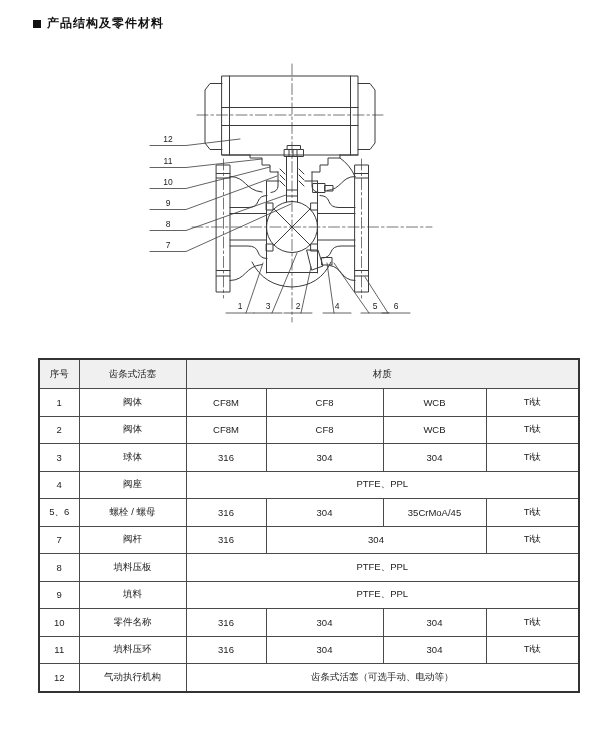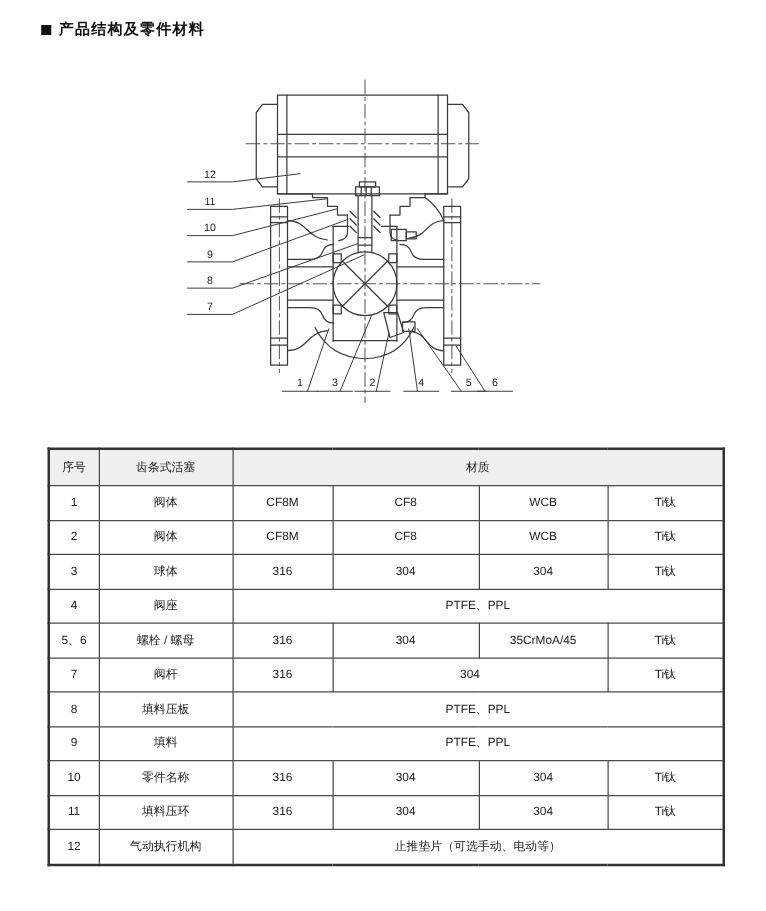--- a/index.html
+++ b/index.html
@@ -251,16 +251,16 @@
         <td>11</td>
         <td>填料压环</td>
         <td>316</td>
         <td>304</td>
         <td>304</td>
         <td>Ti钛</td>
       </tr>
       <tr>
         <td>12</td>
         <td>气动执行机构</td>
-        <td colspan="4">止推垫片（可选手动、电动等）</td>
+        <td colspan="4">齿条式活塞（可选手动、电动等）</td>
       </tr>
     </tbody>
 </table>
 
 </body></html>

